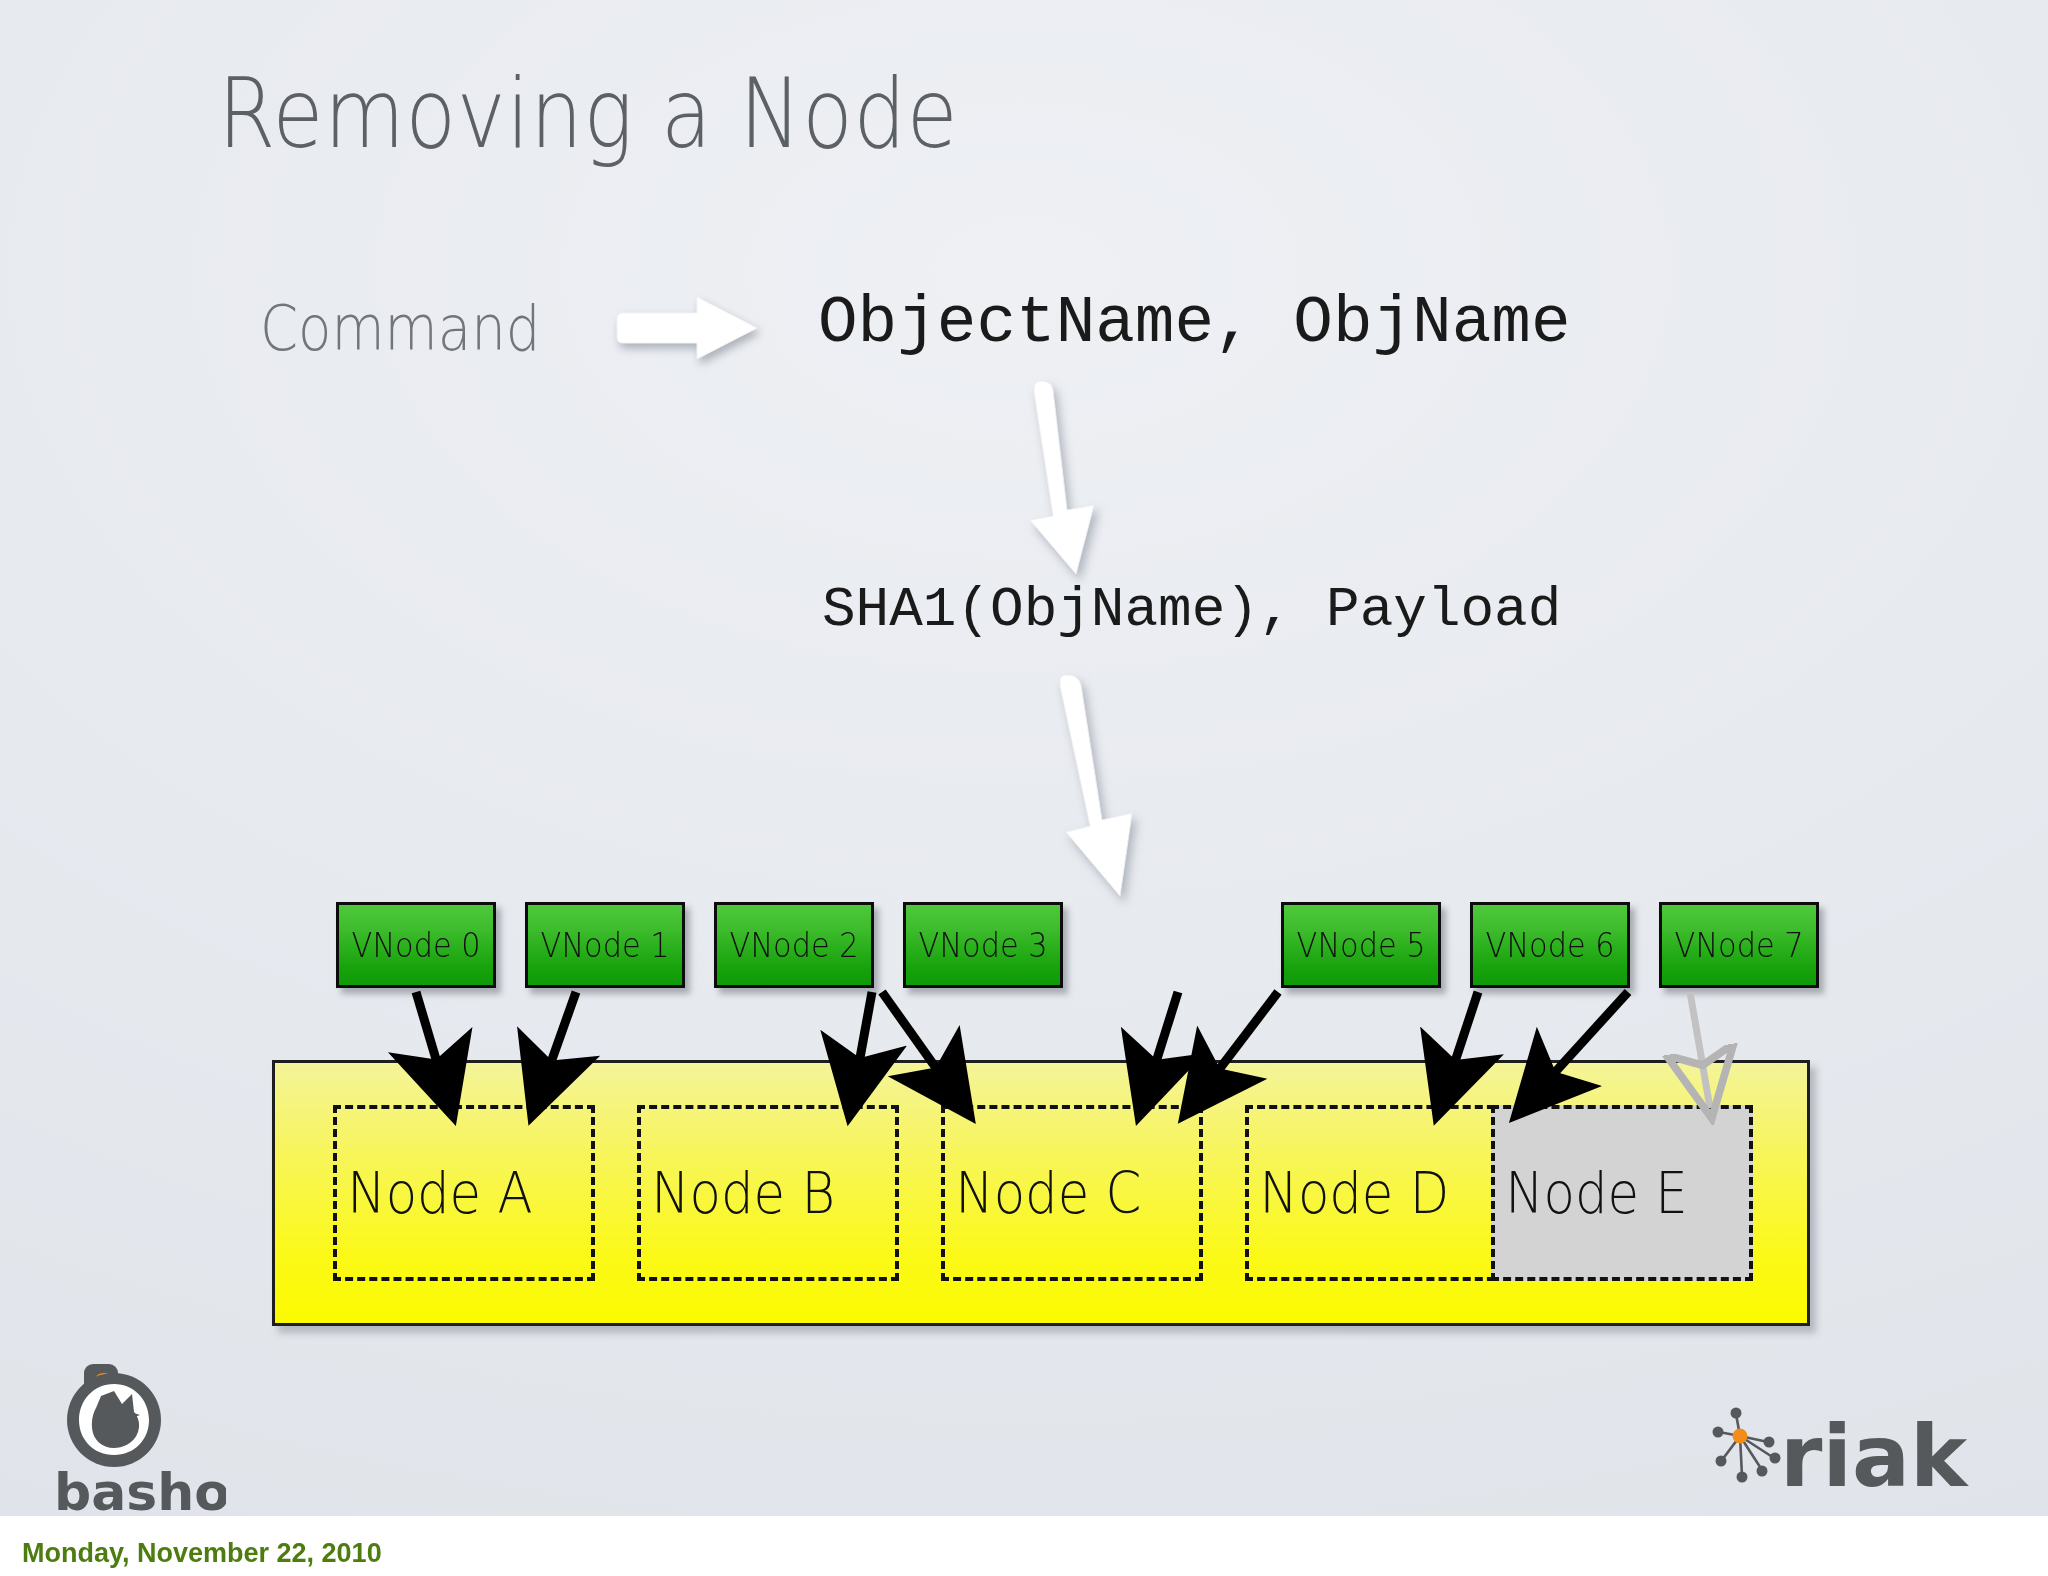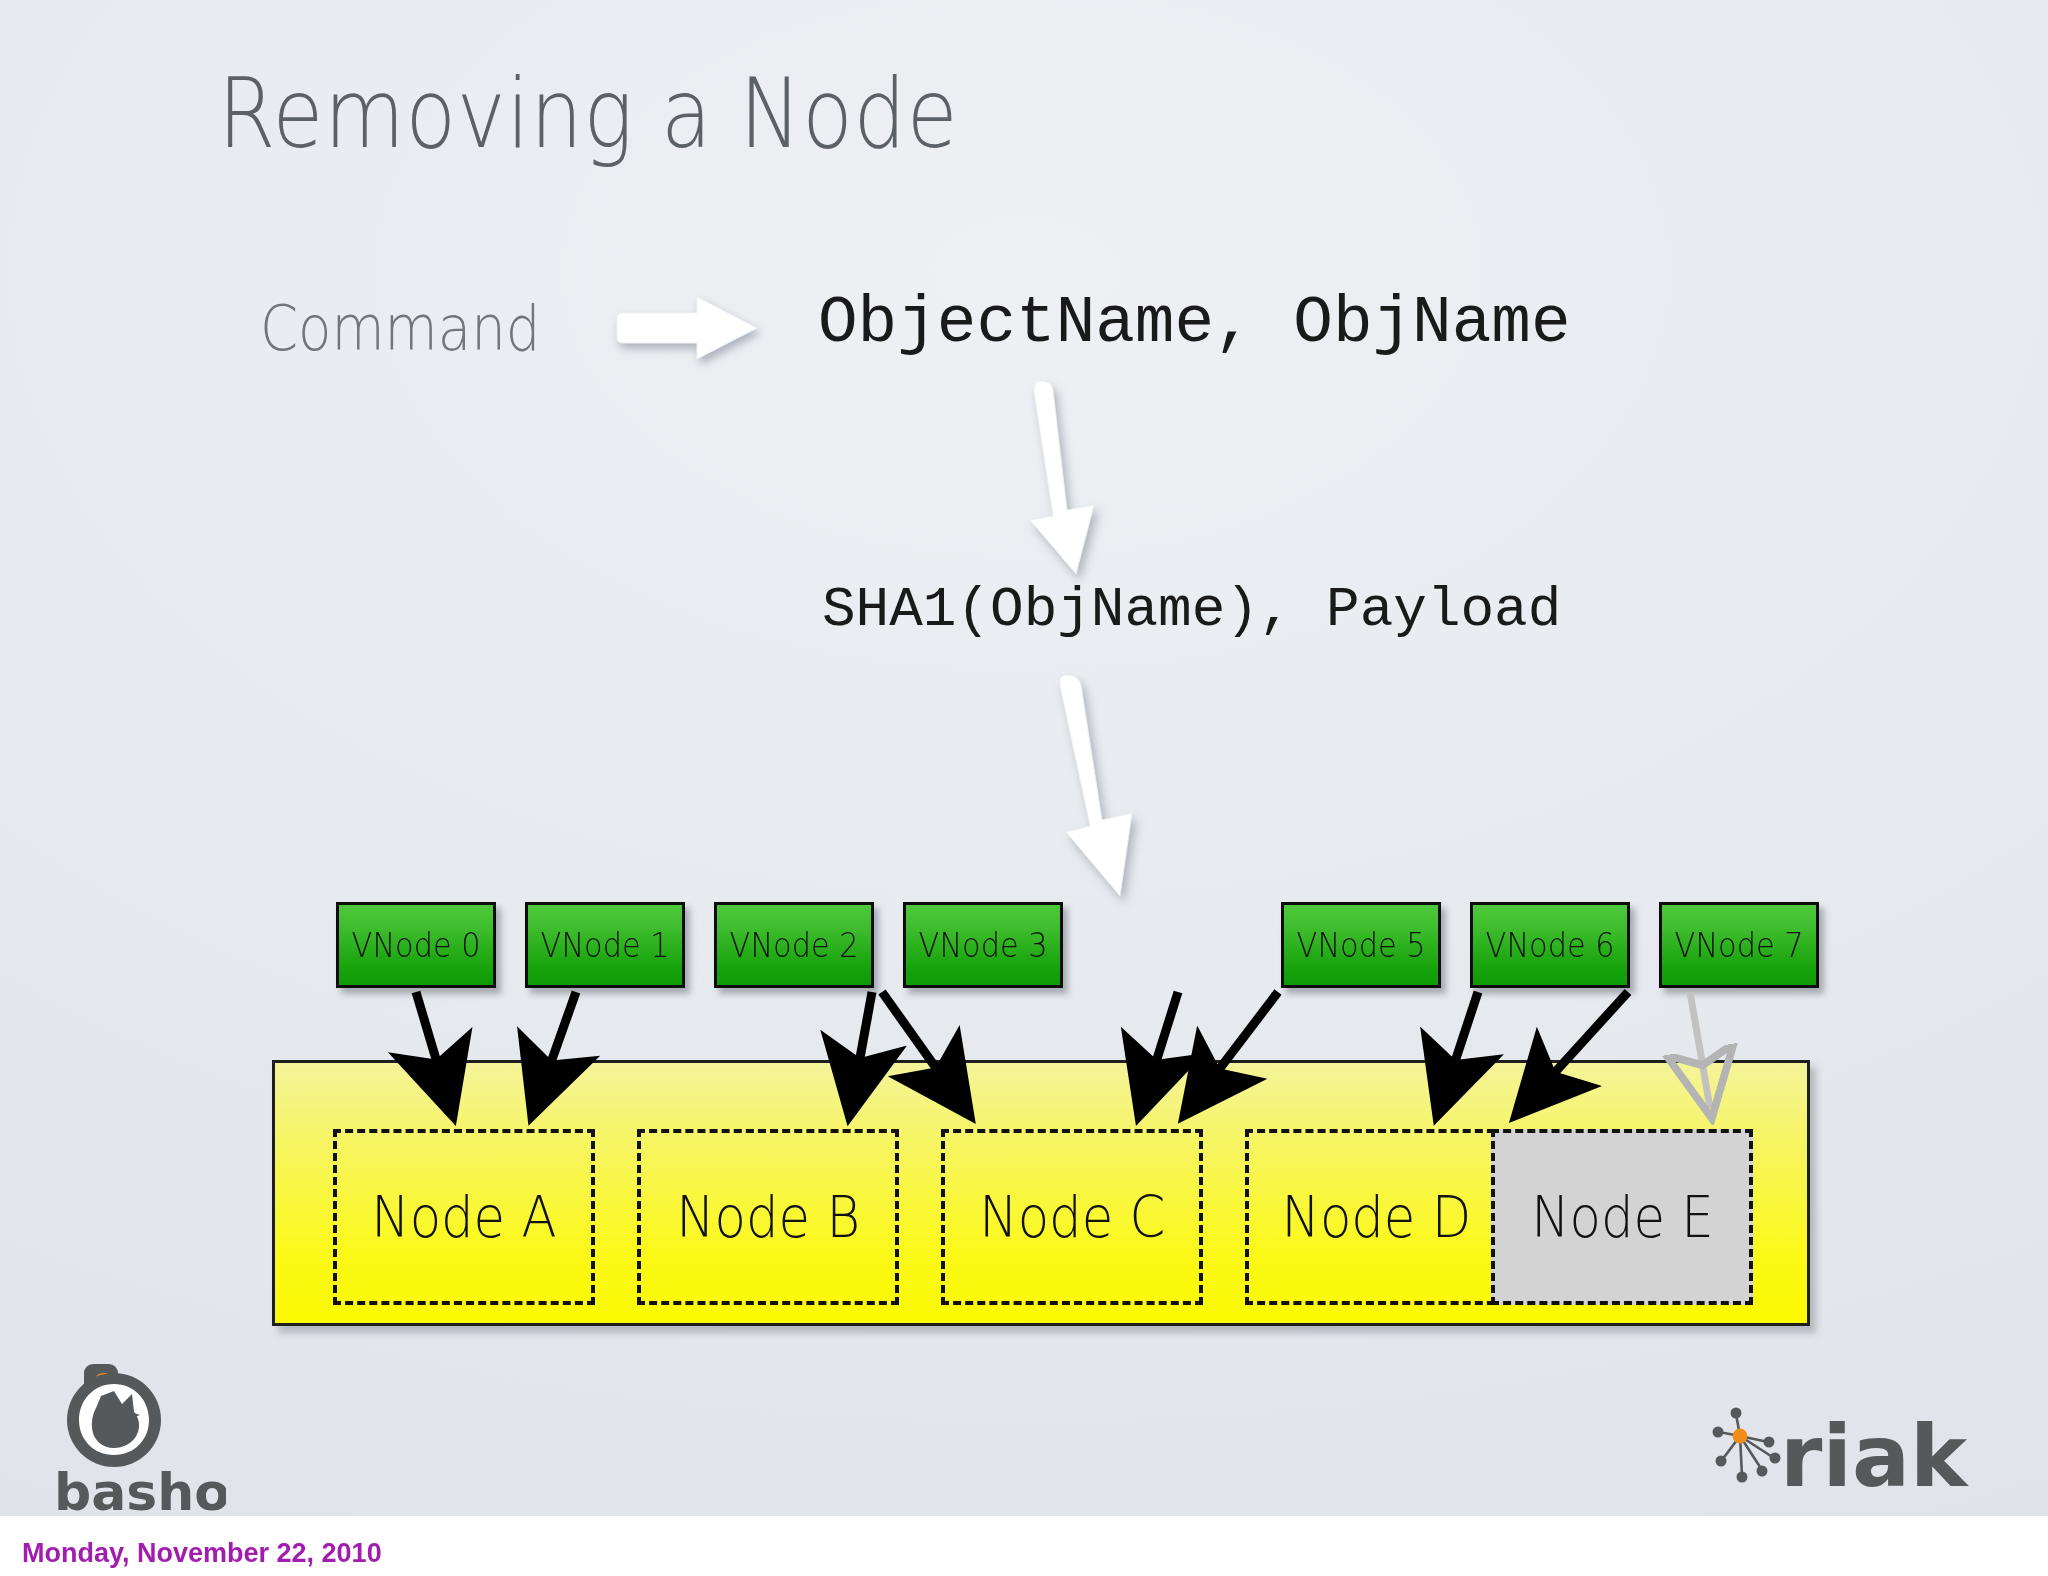--- a/index.html
+++ b/index.html
@@ -134,28 +134,28 @@
     top: 1060px;
     width: 1538px;
     height: 266px;
     box-sizing: border-box;
     border: 3px solid #1e1e1e;
     background: linear-gradient(to bottom, #f4f49a 0%, #f7f55c 34%, #fbf918 74%, #fcfa00 100%);
     box-shadow: 6px 7px 7px rgba(110,116,126,0.4);
   }
   .node-box {
     position: absolute;
-    top: 66px;
+    top: 42px;
     width: 262px;
     height: 176px;
     box-sizing: border-box;
     border: 4px dashed #111111;
     display: flex;
     align-items: center;
-    justify-content: center;
+    justify-content: flex-start;
   }
   .node-box.removed {
     background: #d3d3d3;
   }
   .node-label {
     font-family: "DejaVu Sans", sans-serif;
     font-weight: 300;
     font-size: 57px;
     color: #111111;
     transform: scaleX(0.9);
@@ -197,21 +197,21 @@
     height: 44px;
     background: #ffffff;
   }
   #footer-date {
     position: absolute;
     left: 22px;
     top: 6px;
     font-family: "Liberation Sans", sans-serif;
     font-size: 27px;
     font-weight: bold;
-    color: #a21caf;
+    color: #4d7c0f;
     white-space: nowrap;
   }
 </style>
 </head>
 <body>
 
 <div id="slide">
 
   <div id="title">Removing a Node</div>
 

